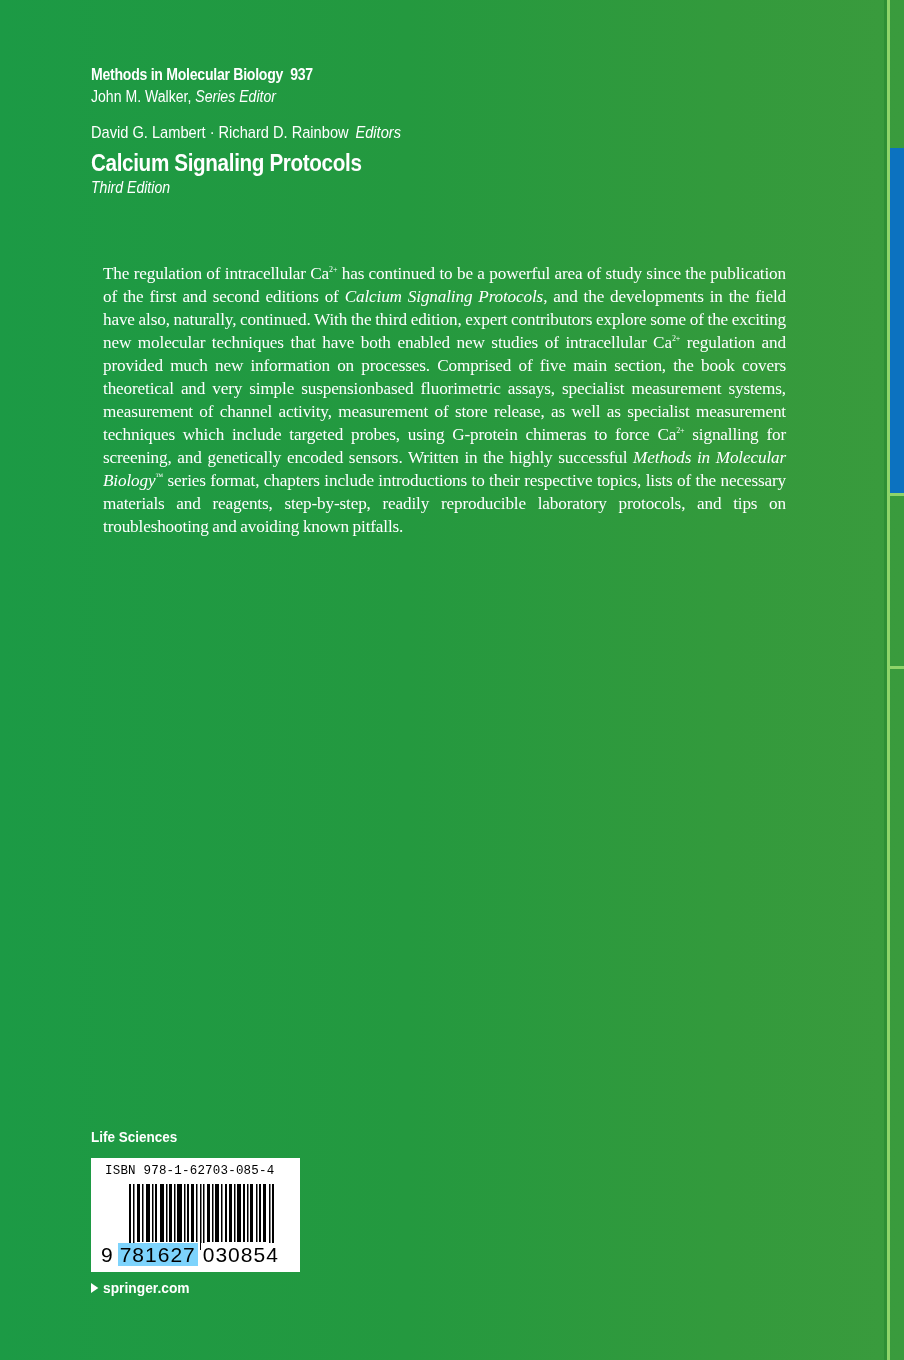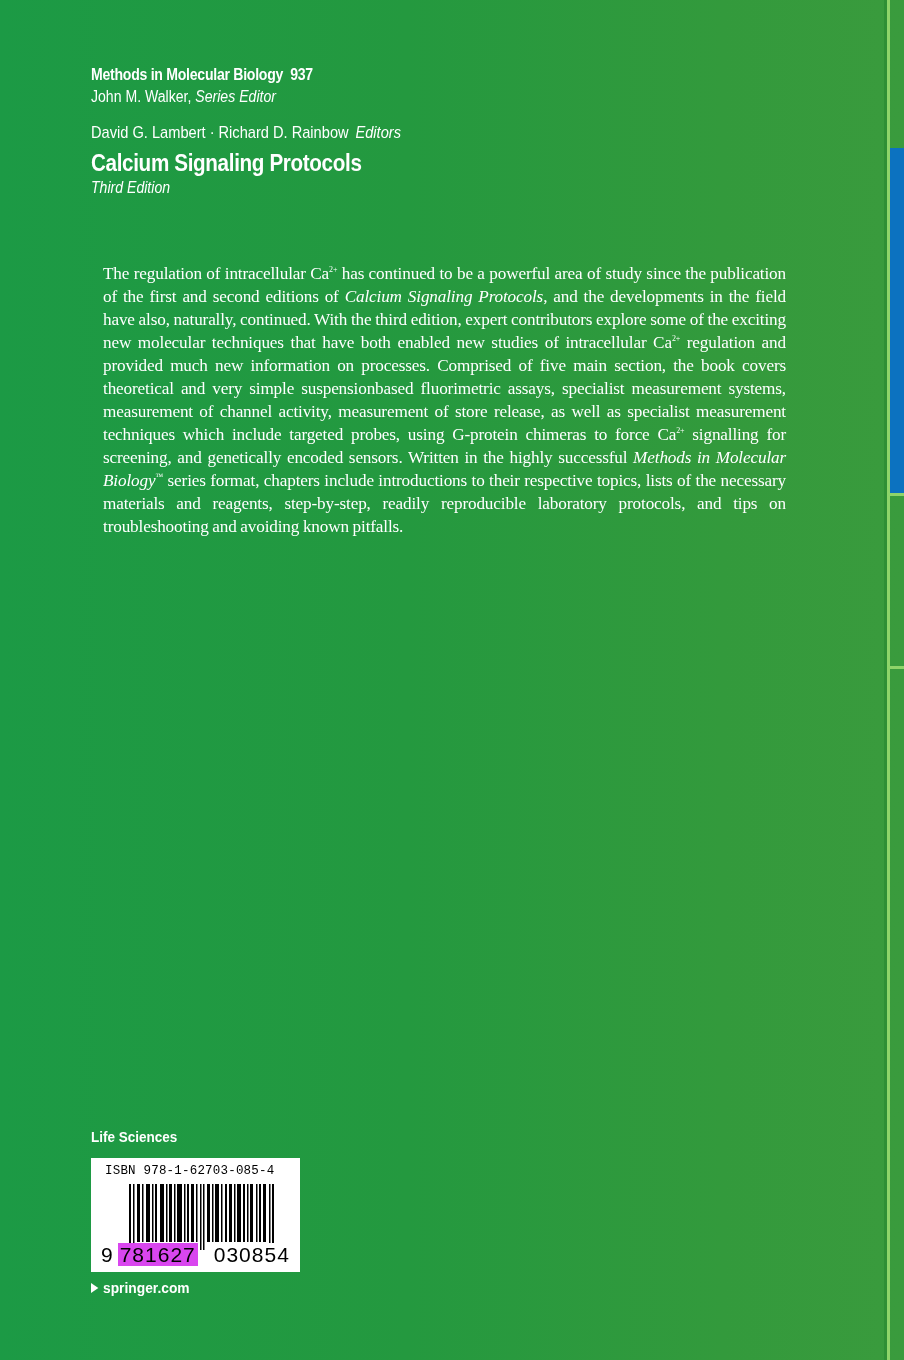--- a/index.html
+++ b/index.html
@@ -142,27 +142,27 @@
       font-family: "Liberation Sans", "DejaVu Sans", sans-serif;
       font-size: 21px;
       letter-spacing: 1px;
       white-space: nowrap;
       line-height: 24px;
     }
     .ean-digits .first {
       margin-right: 4px;
     }
     .ean-digits .grp1 {
-      background: #d946ef;
+      background: #7dd3fc;
       padding: 0 2px;
     }
     .ean-digits .grp2 {
       background: #fff;
       padding: 0 2px;
-      margin-left: 14px;
+      margin-left: 3px;
     }
     .springer {
       position: absolute;
       left: 91px;
       top: 1279px;
       font-size: 15px;
       font-weight: bold;
       white-space: nowrap;
       display: flex;
       align-items: center;

